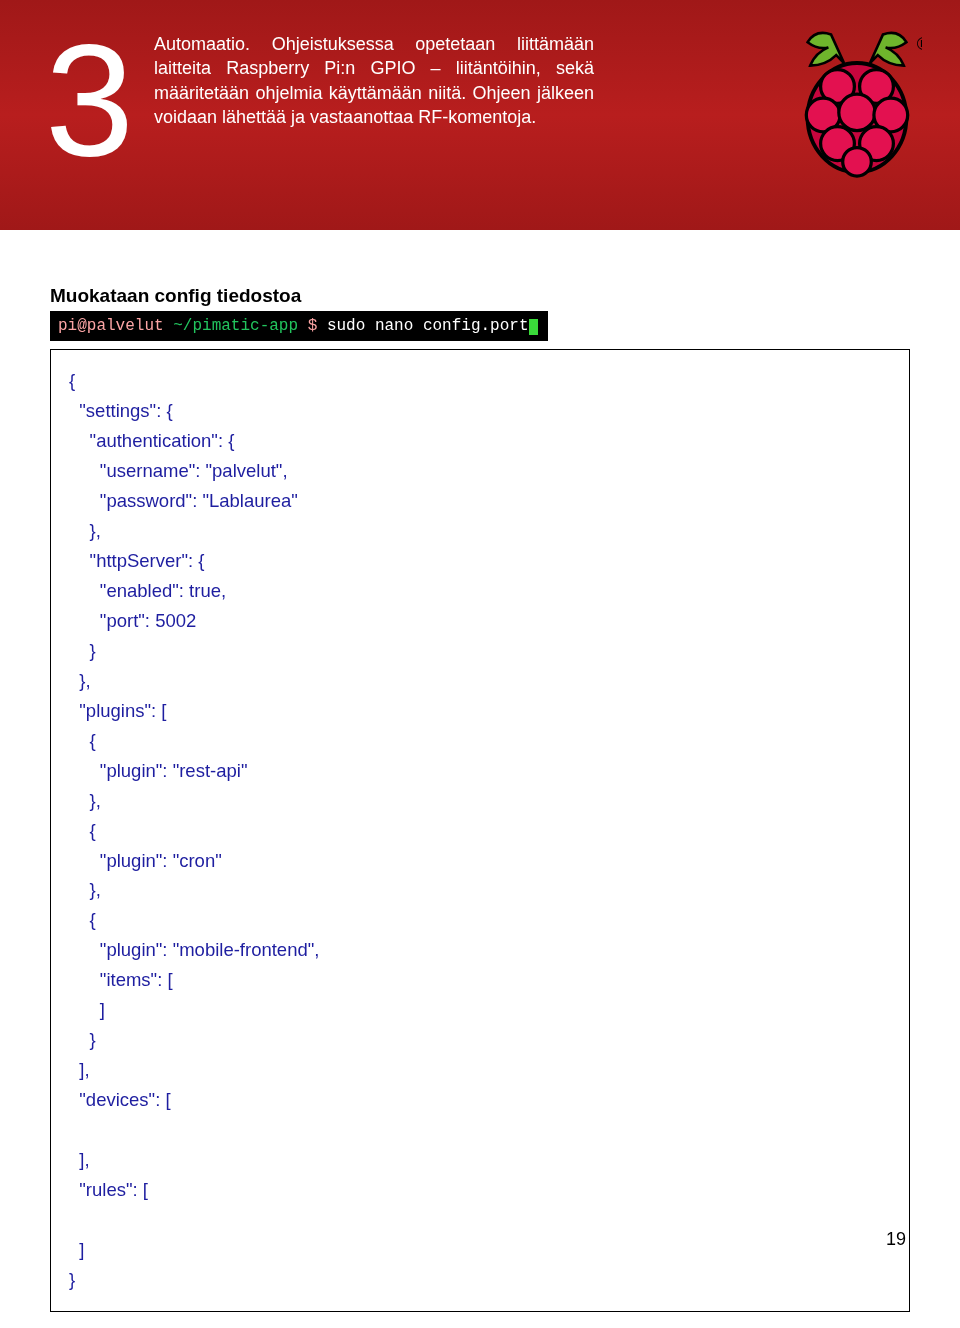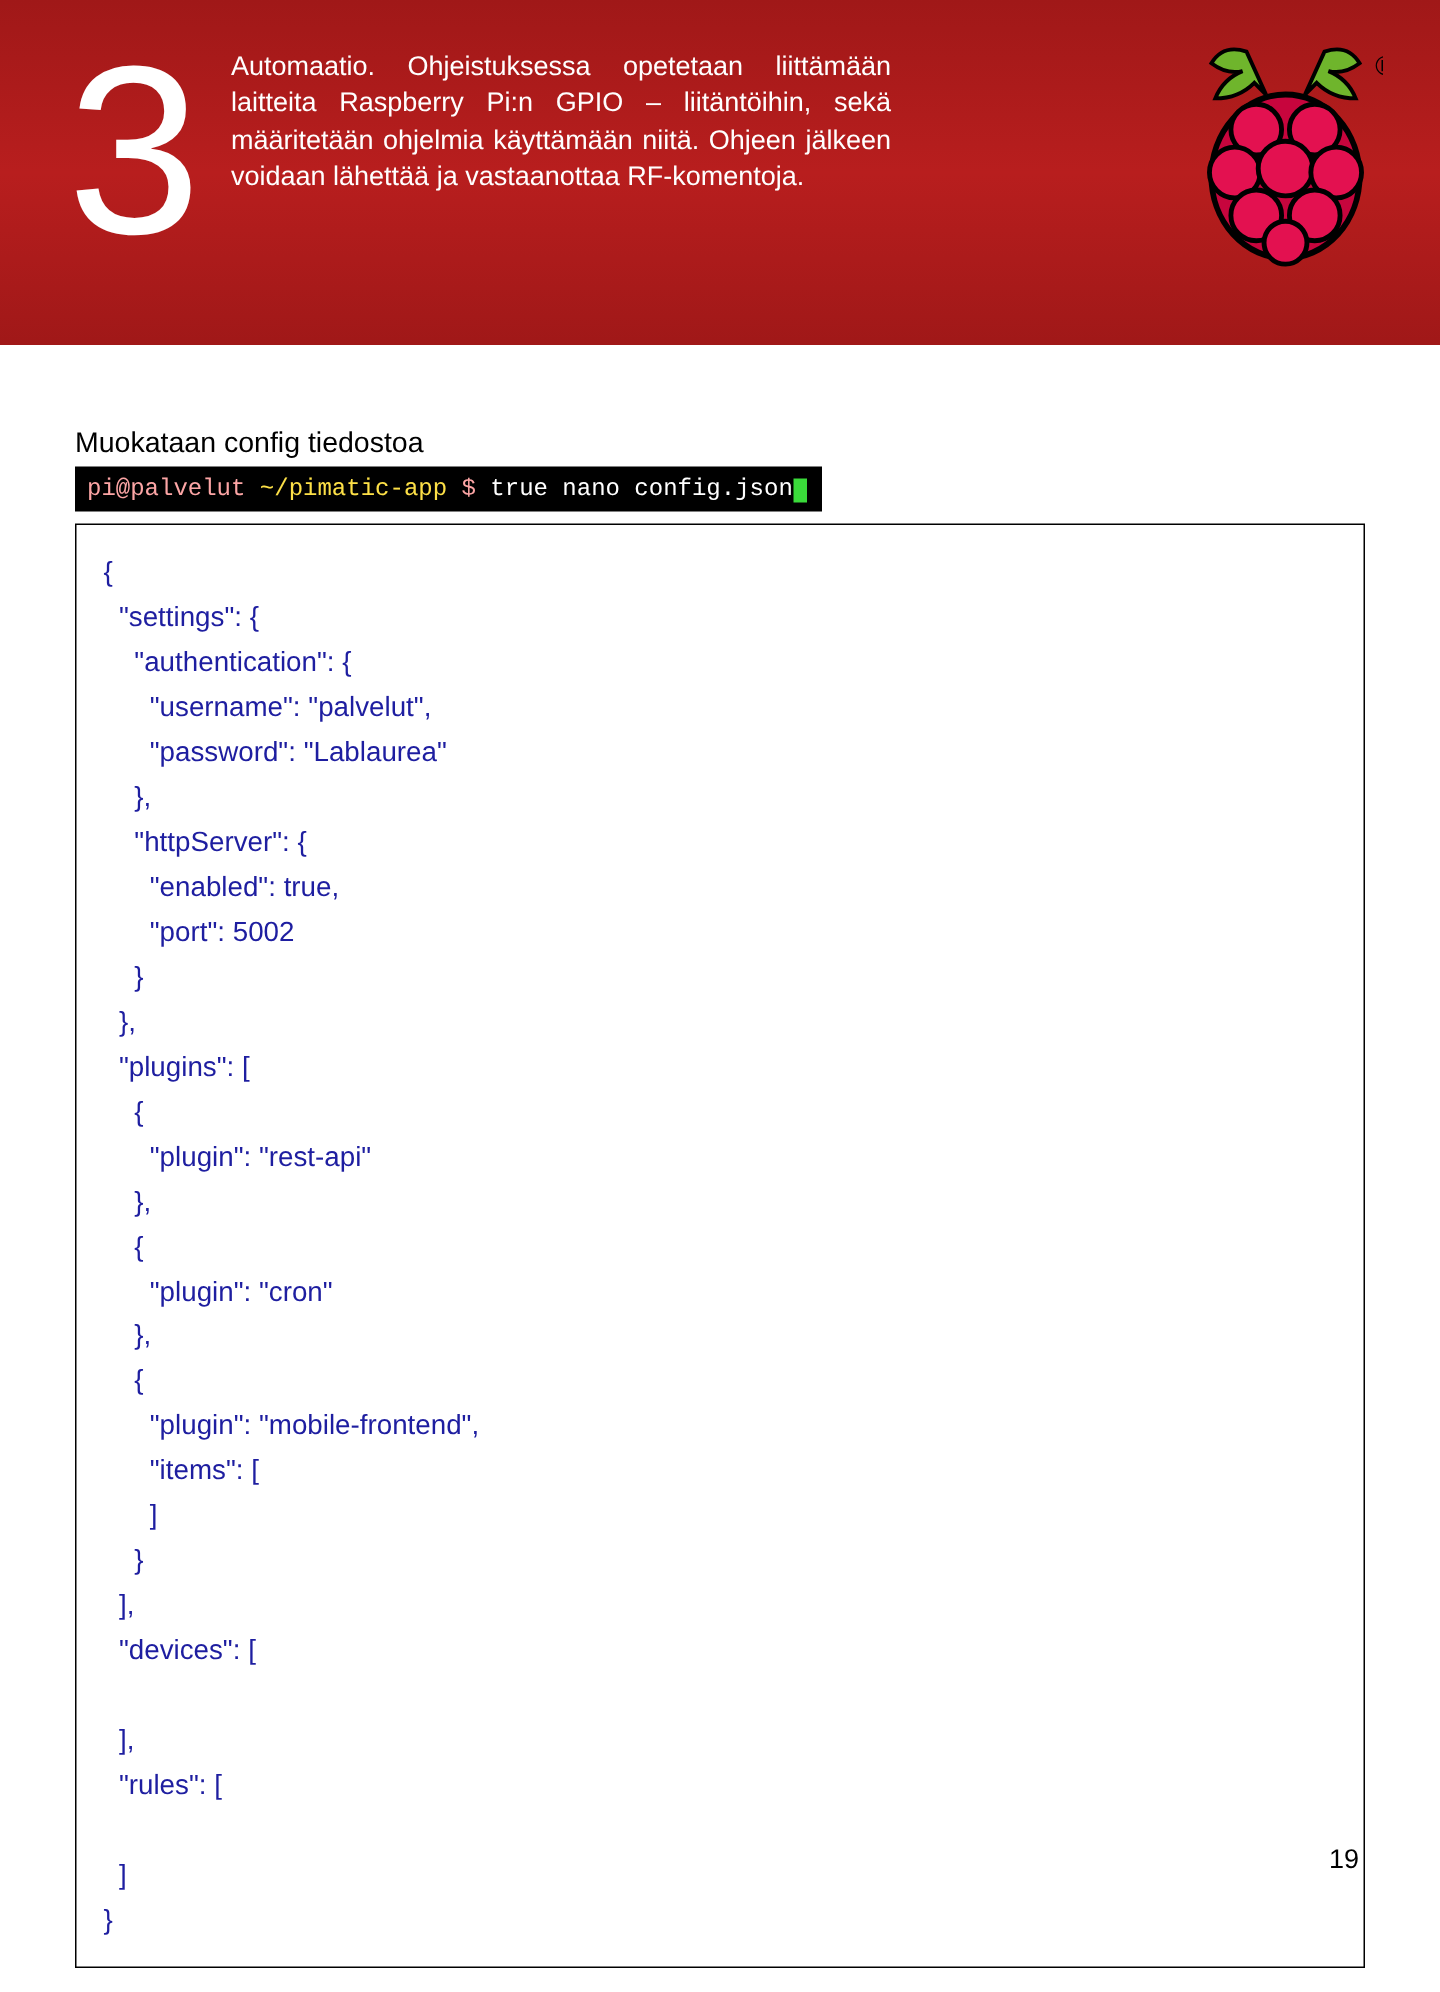--- a/index.html
+++ b/index.html
@@ -39,36 +39,36 @@
     position: absolute;
     right: 38px;
     top: 22px;
     width: 130px;
     height: 160px;
   }
   .content {
     padding: 55px 50px 0 50px;
   }
   .section-title {
-    font-weight: normal;
+    font-weight: bold;
     font-size: 19px;
     color: #000;
     margin-bottom: 4px;
   }
   .terminal {
     background: #000;
     color: #fff;
     font-family: "Courier New", monospace;
     font-size: 16px;
     padding: 6px 8px;
     width: 498px;
     margin-bottom: 8px;
   }
   .term-green { color: #fca5a5; }
-  .term-blue { color: #fde047; }
+  .term-blue { color: #22c55e; }
   .term-white { color: #fff; }
   .cursor { background: #3ada3a; display: inline-block; width: 9px; height: 16px; vertical-align: text-bottom; }
   .code-box {
     border: 1px solid #000;
     padding: 16px 12px 16px 18px;
     font-family: Verdana, sans-serif;
     font-size: 18.5px;
     color: #1e1ea0;
     line-height: 1.62;
     white-space: pre;
@@ -117,21 +117,21 @@
       <circle cx="65" cy="92" r="13" fill="#e31150" stroke="#000" stroke-width="2.5"></circle>
       <circle cx="50" cy="106" r="11" fill="#e31150" stroke="#000" stroke-width="2.5"></circle>
       <text x="96" y="20" font-size="14" fill="#000">®</text>
     </svg>
   </div>
 </div>
 
 <div class="content">
   <div class="section-title">Muokataan config tiedostoa</div>
   <div class="terminal">
-    <span class="term-green">pi@palvelut</span><span class="term-white"> </span><span class="term-blue">~/pimatic-app</span><span class="term-white"> </span><span class="term-green">$</span><span class="term-white"> </span><span class="term-white">true nano config.json</span><span class="cursor"></span>
+    <span class="term-green">pi@palvelut</span><span class="term-white"> </span><span class="term-blue">~/pimatic-app</span><span class="term-white"> </span><span class="term-green">$</span><span class="term-white"> </span><span class="term-white">sudo nano config.port</span><span class="cursor"></span>
   </div>
   <div class="code-box">{
   "settings": {
     "authentication": {
       "username": "palvelut",
       "password": "Lablaurea"
     },
     "httpServer": {
       "enabled": true,
       "port": 5002

